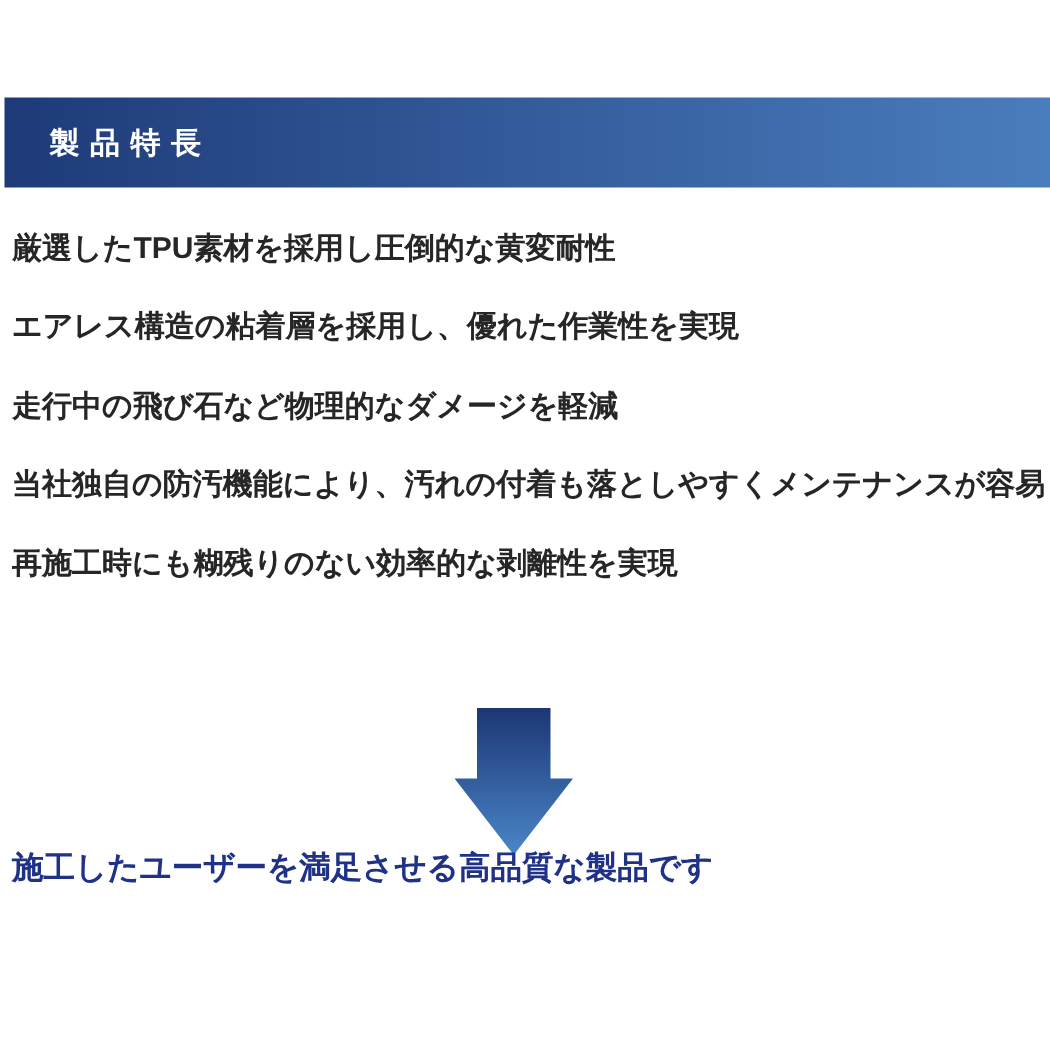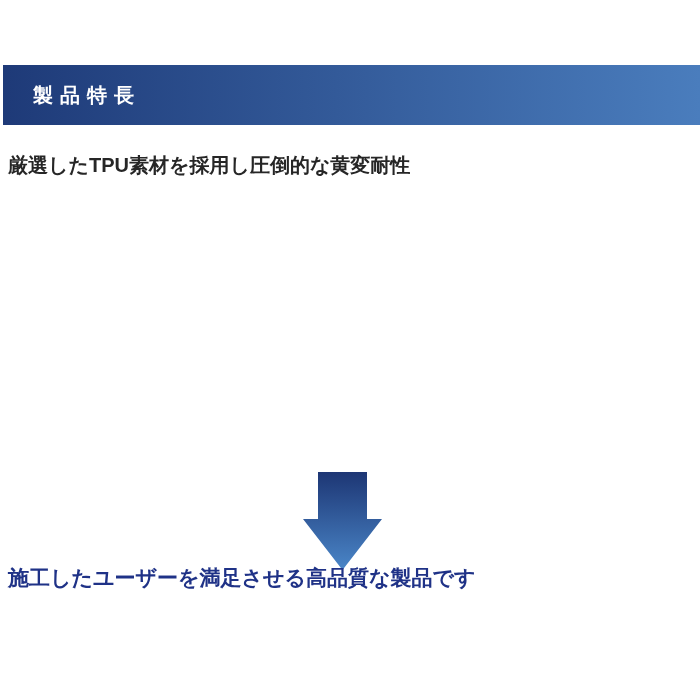--- a/index.html
+++ b/index.html
@@ -75,20 +75,24 @@
 <body>
 
 <div class="page">
 
   <div class="header-bar">
     <span class="header-title">製品特長</span>
   </div>
 
   <ul class="features">
     <li class="feature-item">厳選したTPU素材を採用し圧倒的な黄変耐性</li>
+    <li class="feature-item">エアレス構造の粘着層を採用し、優れた作業性を実現</li>
+    <li class="feature-item">走行中の飛び石など物理的なダメージを軽減</li>
+    <li class="feature-item">当社独自の防汚機能により、汚れの付着も落としやすくメンテナンスが容易</li>
+    <li class="feature-item">再施工時にも糊残りのない効率的な剥離性を実現</li>
   </ul>
 
   <svg class="arrow" viewBox="0 0 79 99" xmlns="http://www.w3.org/2000/svg" aria-hidden="true">
     <defs>
       <linearGradient id="arrowGrad" x1="0" y1="0" x2="0" y2="1">
         <stop id="arrow-stop-top" offset="0" stop-color="#1d3674"></stop>
         <stop id="arrow-stop-bottom" offset="1" stop-color="#4a86c8"></stop>
       </linearGradient>
     </defs>
     <polygon points="15,0 64,0 64,47 79,47 39.5,98 0,47 15,47" fill="url(#arrowGrad)"></polygon>

